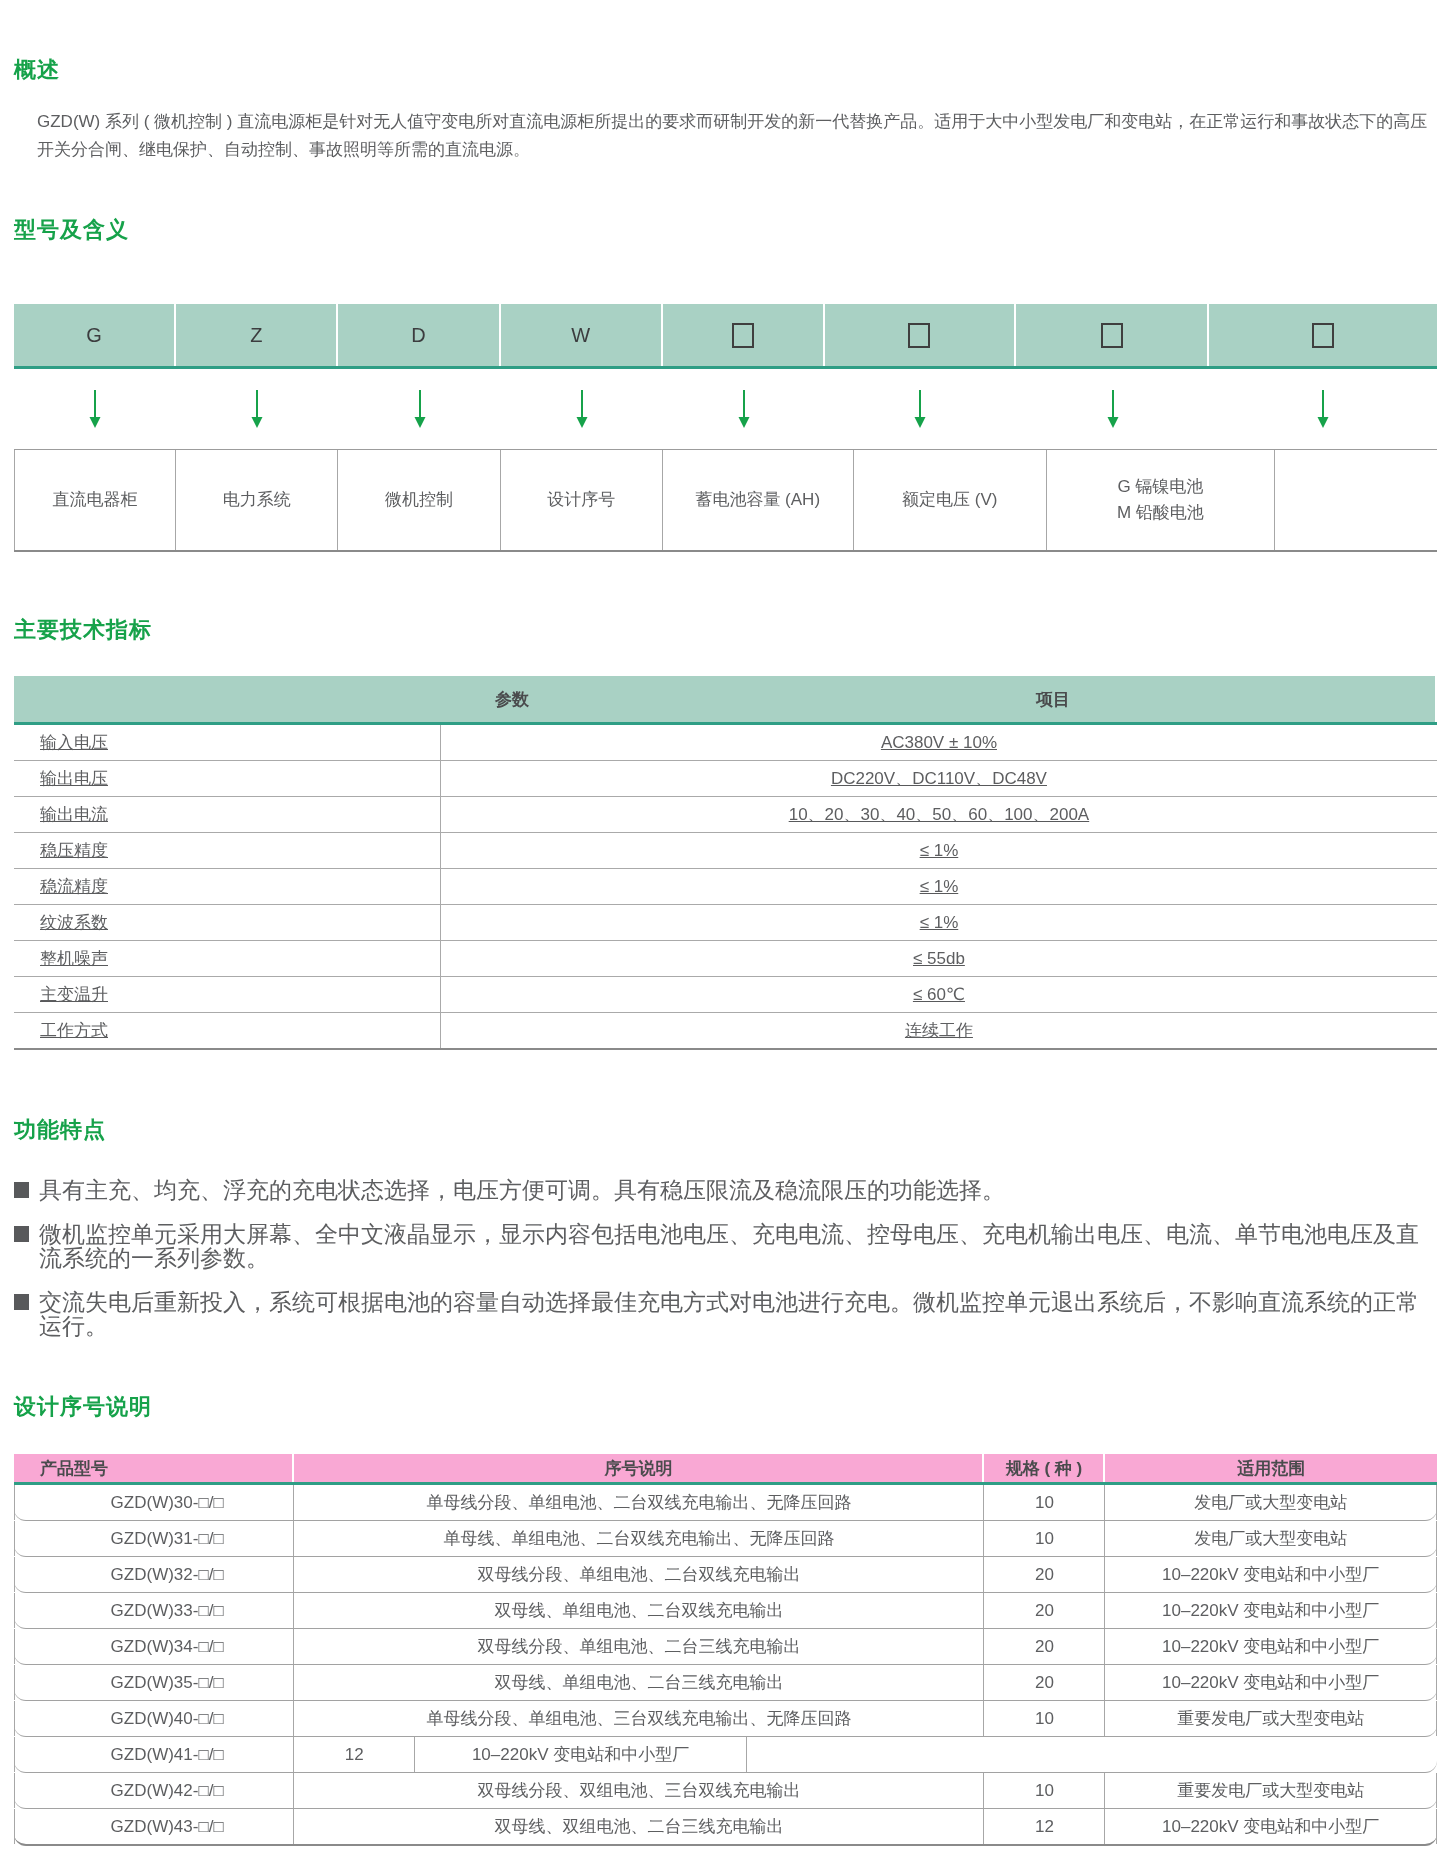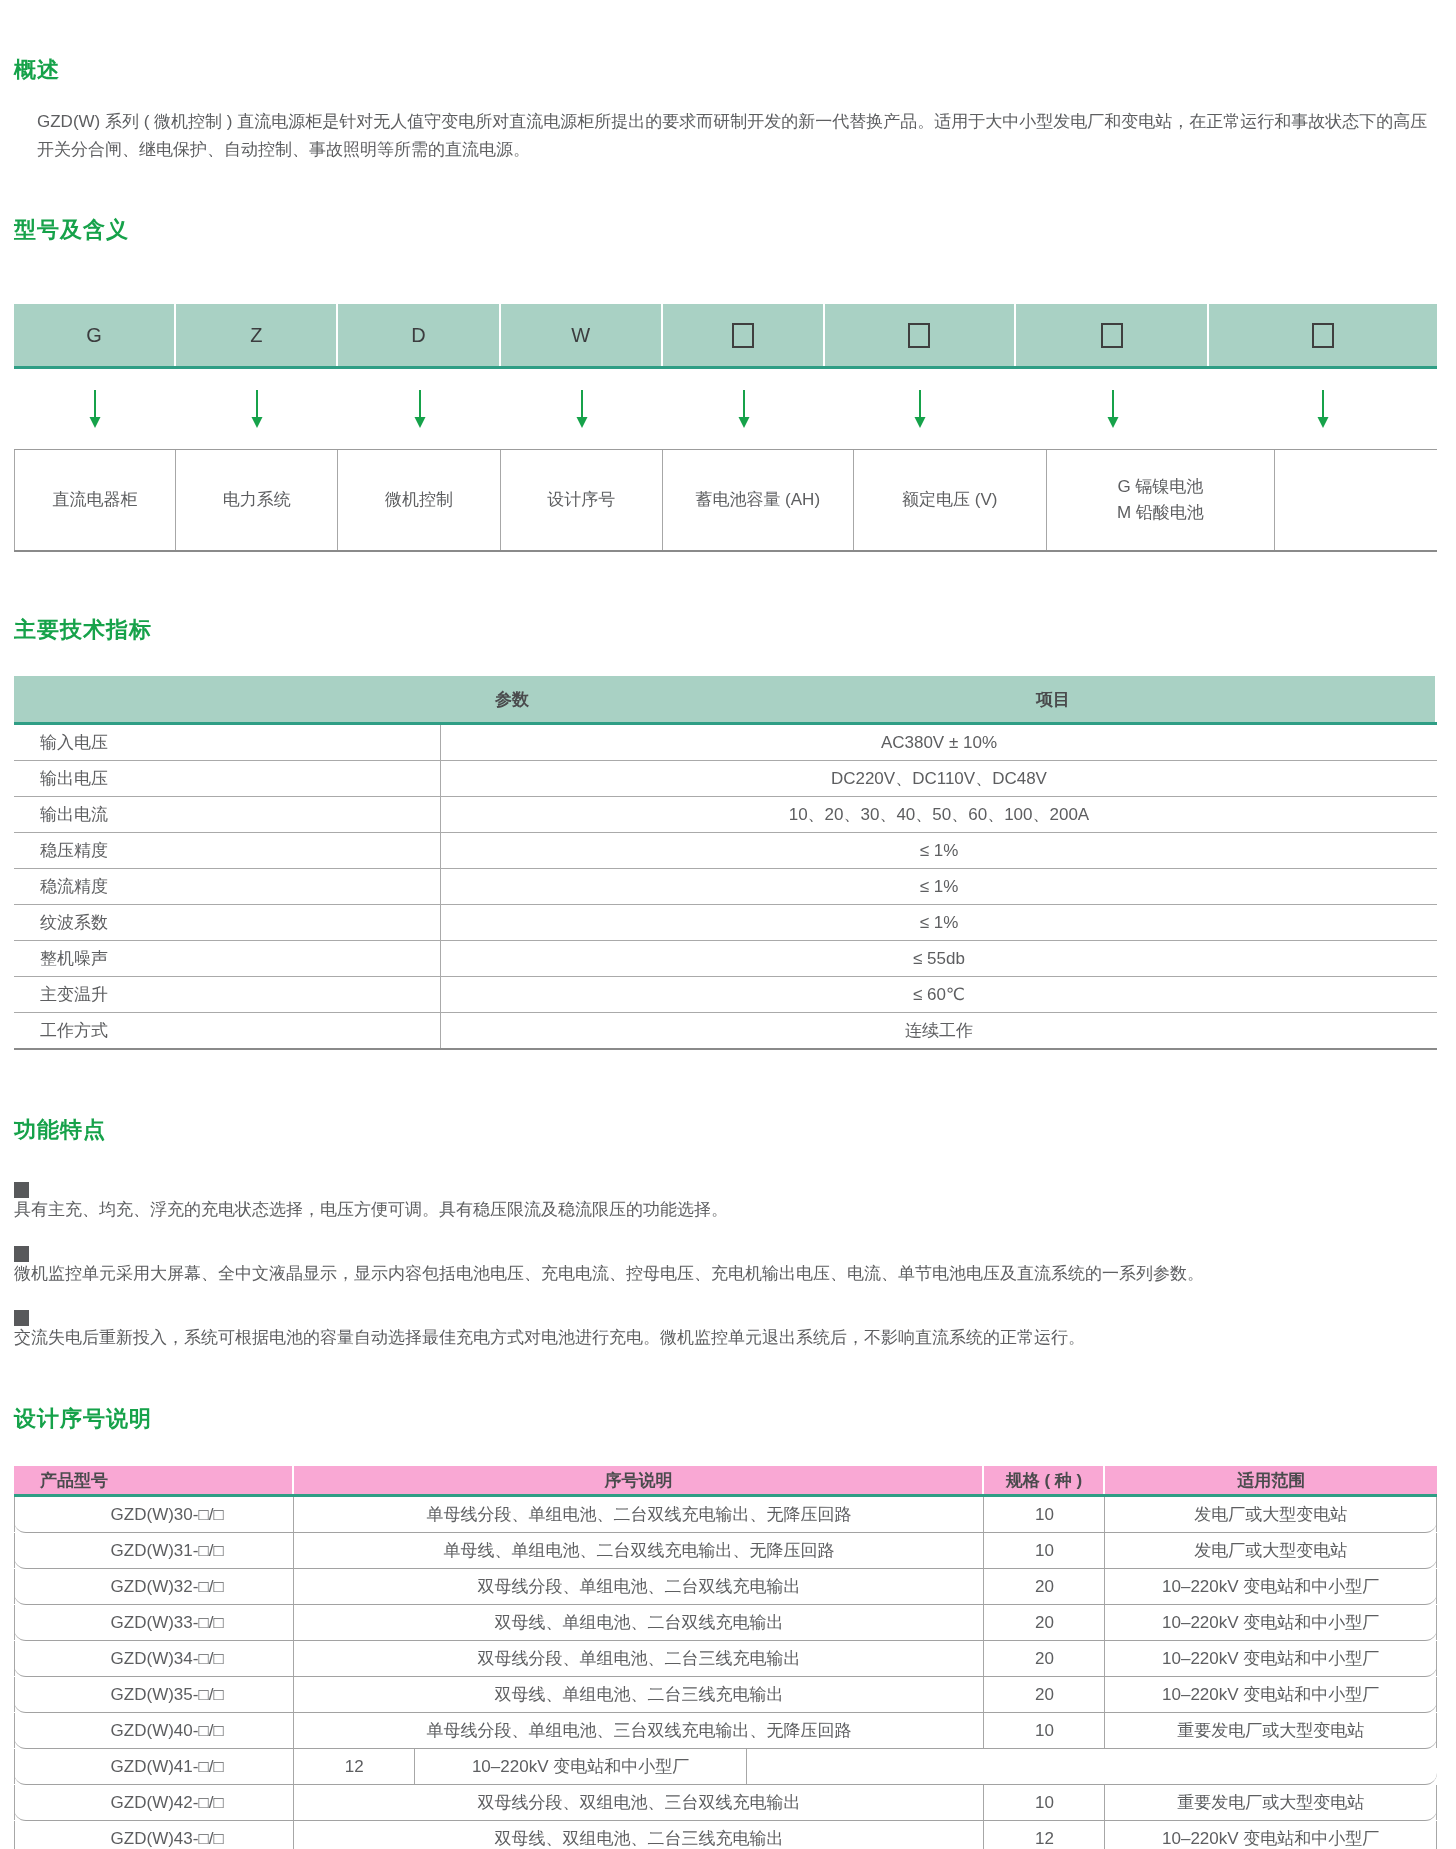--- a/index.html
+++ b/index.html
@@ -71,30 +71,30 @@
   .spec-title { margin-top: 64px; }
   .spec-table { margin-top: 32px; width: 100%; }
   .spec-head { display: flex; border-bottom: 3px solid #2f9e85; }
   .spec-hcell {
     background: #a9d1c4; height: 46px;
     font-size: 17px; font-weight: bold; color: #4a4b4d;
     display: flex; align-items: center;
   }
   .spec-hitem { width: 30%; padding-left: 26px; border-right: 2px solid #ffffff; }
   .spec-hparam { width: 70%; justify-content: center; }
-  .spec-row { display: flex; border-bottom: 1px solid #aaaaaa; }
+  .spec-row { display: flex; border-bottom: 1px solid #aaaaaa; text-decoration: underline; }
   .spec-row:last-child { border-bottom: 2px solid #8a8a8a; }
   .spec-cell { height: 35px; font-size: 17px; color: #5d5e60; display: flex; align-items: center; }
   .spec-item { width: 30%; padding-left: 26px; border-right: 1px solid #aaaaaa; }
   .spec-param { width: 70%; justify-content: center; }
 
   
   .features-title { margin-top: 66px; }
   .features { margin-top: 34px; }
-  .feature { display: flex; align-items: flex-start; margin-bottom: 20px; font-size: 17px; line-height: 24px; color: #5d5e60; flex-direction: column; }
+  .feature { display: flex; align-items: flex-start; margin-bottom: 20px; font-size: 23px; line-height: 24px; color: #5d5e60; }
   .bullet-sq {
     flex: 0 0 auto;
     width: 15px; height: 16px;
     background: #58595b;
     margin: 4px 10px 0 0;
   }
 
   
   .design-title { margin-top: 55px; }
   .design-table { margin-top: 33px; width: 100%; }

